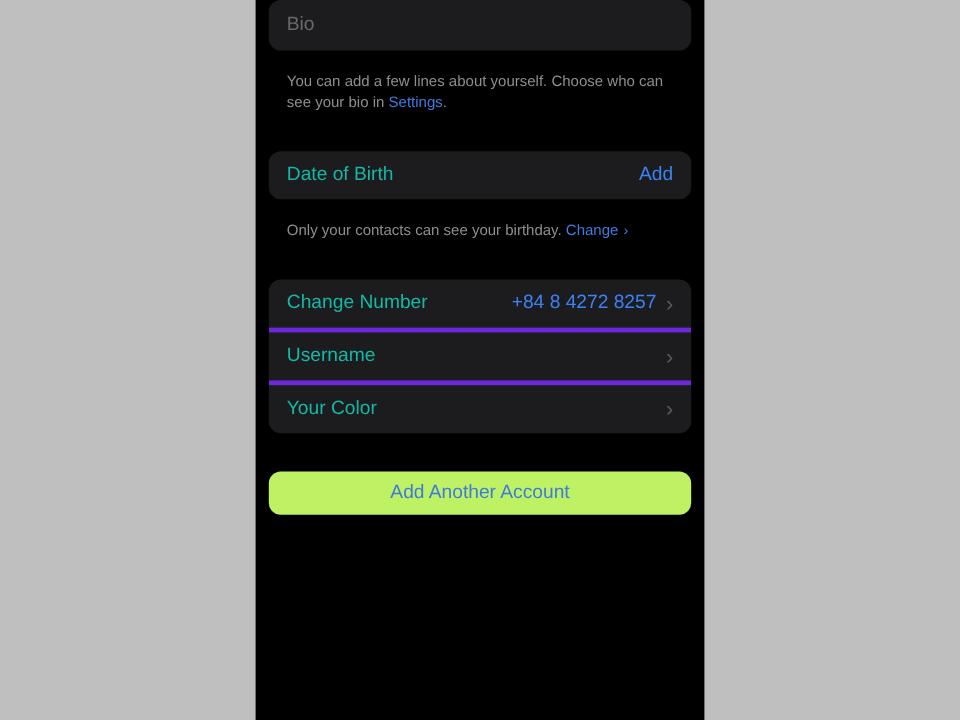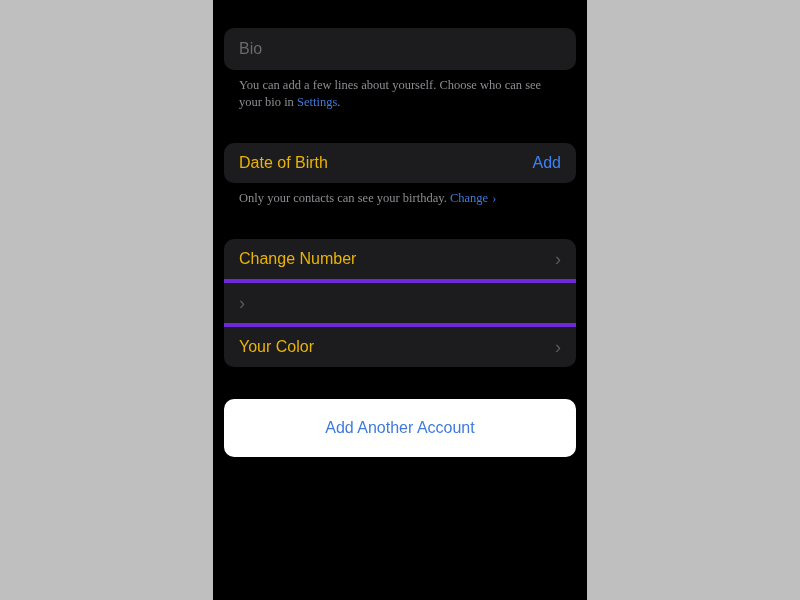--- a/index.html
+++ b/index.html
@@ -17,75 +17,73 @@
     top: 0;
     width: 374px;
     height: 600px;
     background: #000;
     padding: 0 11px;
   }
   .field {
     background: #1c1c1e;
     border-radius: 10px;
     padding: 12px 15px;
-    margin-top: 28px;
   }
   .placeholder {
     color: #6a6a6d;
     font-size: 16px;
   }
   .hint {
     color: #8d8d92;
     font-size: 12.5px;
     line-height: 1.35;
-    padding: 7px 15px 0 15px;
-    font-family: Liberation Serif, serif;
+    padding: 18px 15px 0 15px;
   }
   .hint .link {
     color: #3f7bdc;
   }
   .group {
     background: #1c1c1e;
     border-radius: 10px;
     margin-top: 32px;
     overflow: hidden;
   }
   .row {
     display: flex;
     align-items: center;
     padding: 11px 15px;
     border-bottom: 4px solid #6d28d9;
   }
   .row:last-child { border-bottom: none; }
   .row-label {
-    color: #eab308;
+    color: #14b8a6;
     font-size: 16px;
     flex: 1;
   }
   .row-value {
     color: #3b82f6;
     font-size: 16px;
     margin-right: 8px;
   }
   .chevron {
     color: #5a5a5e;
     font-size: 18px;
     line-height: 1;
   }
   .chevron-blue {
     color: #3f7bdc;
     font-size: 12px;
     margin-left: 1px;
   }
   .btn-group {
-    background: #ffffff;
+    background: #bef264;
     border-radius: 10px;
     margin-top: 32px;
     text-align: center;
-    padding: 20px 15px;
+    padding: 9px 15px;
   }
   .btn-blue {
     color: #3f7bdc;
     font-size: 16px;
   }
   .btn-red {
     color: #e74c3c;
     font-size: 16px;
   }
   .highlight-box {
@@ -119,23 +117,25 @@
       <span class="row-value" style="margin-right:0">Add</span>
     </div>
   </div>
   <div class="hint">
     <span>Only your contacts can see your birthday. </span><span class="link">Change</span><span class="chevron-blue"> ›</span>
   </div>
 
   <div class="group">
     <div class="row">
       <span class="row-label">Change Number</span>
+      <span class="row-value">+84 8 4272 8257</span>
       <span class="chevron">›</span>
     </div>
     <div class="row">
+      <span class="row-label">Username</span>
       <span class="chevron">›</span>
     </div>
     <div class="row">
       <span class="row-label">Your Color</span>
       <span class="chevron">›</span>
     </div>
   </div>
 
   <div class="btn-group">
     <span class="btn-blue">Add Another Account</span>

